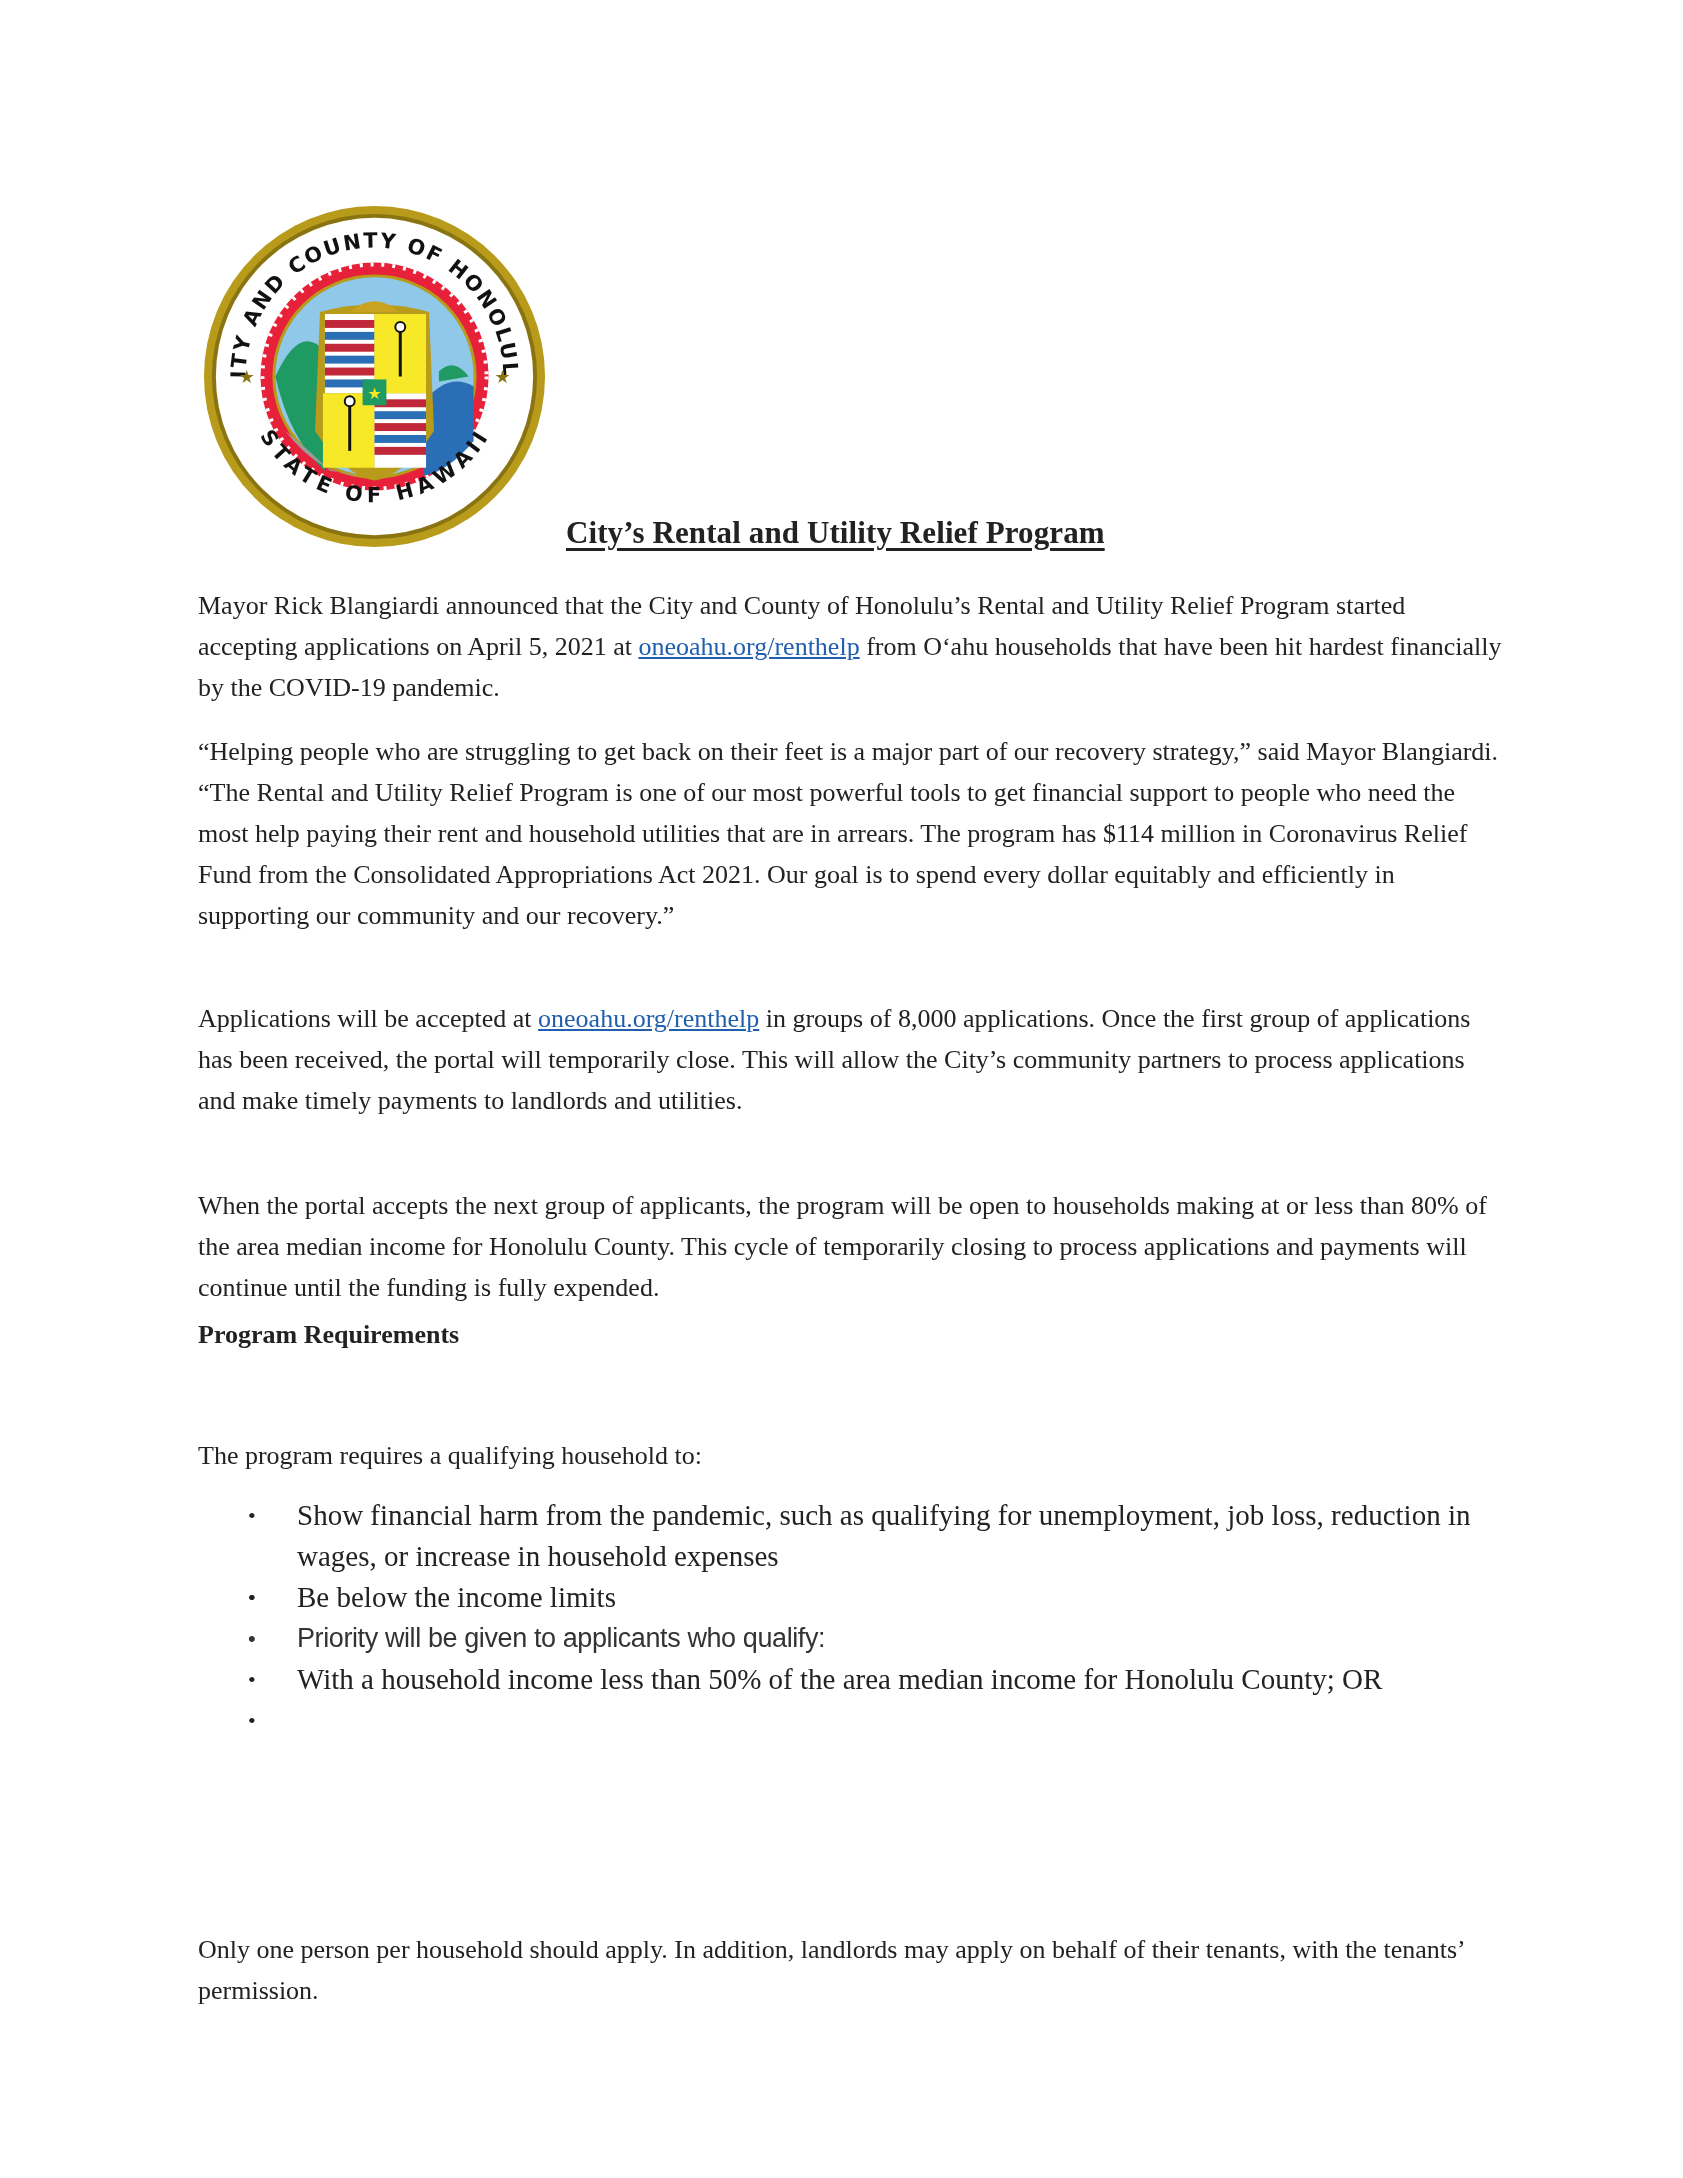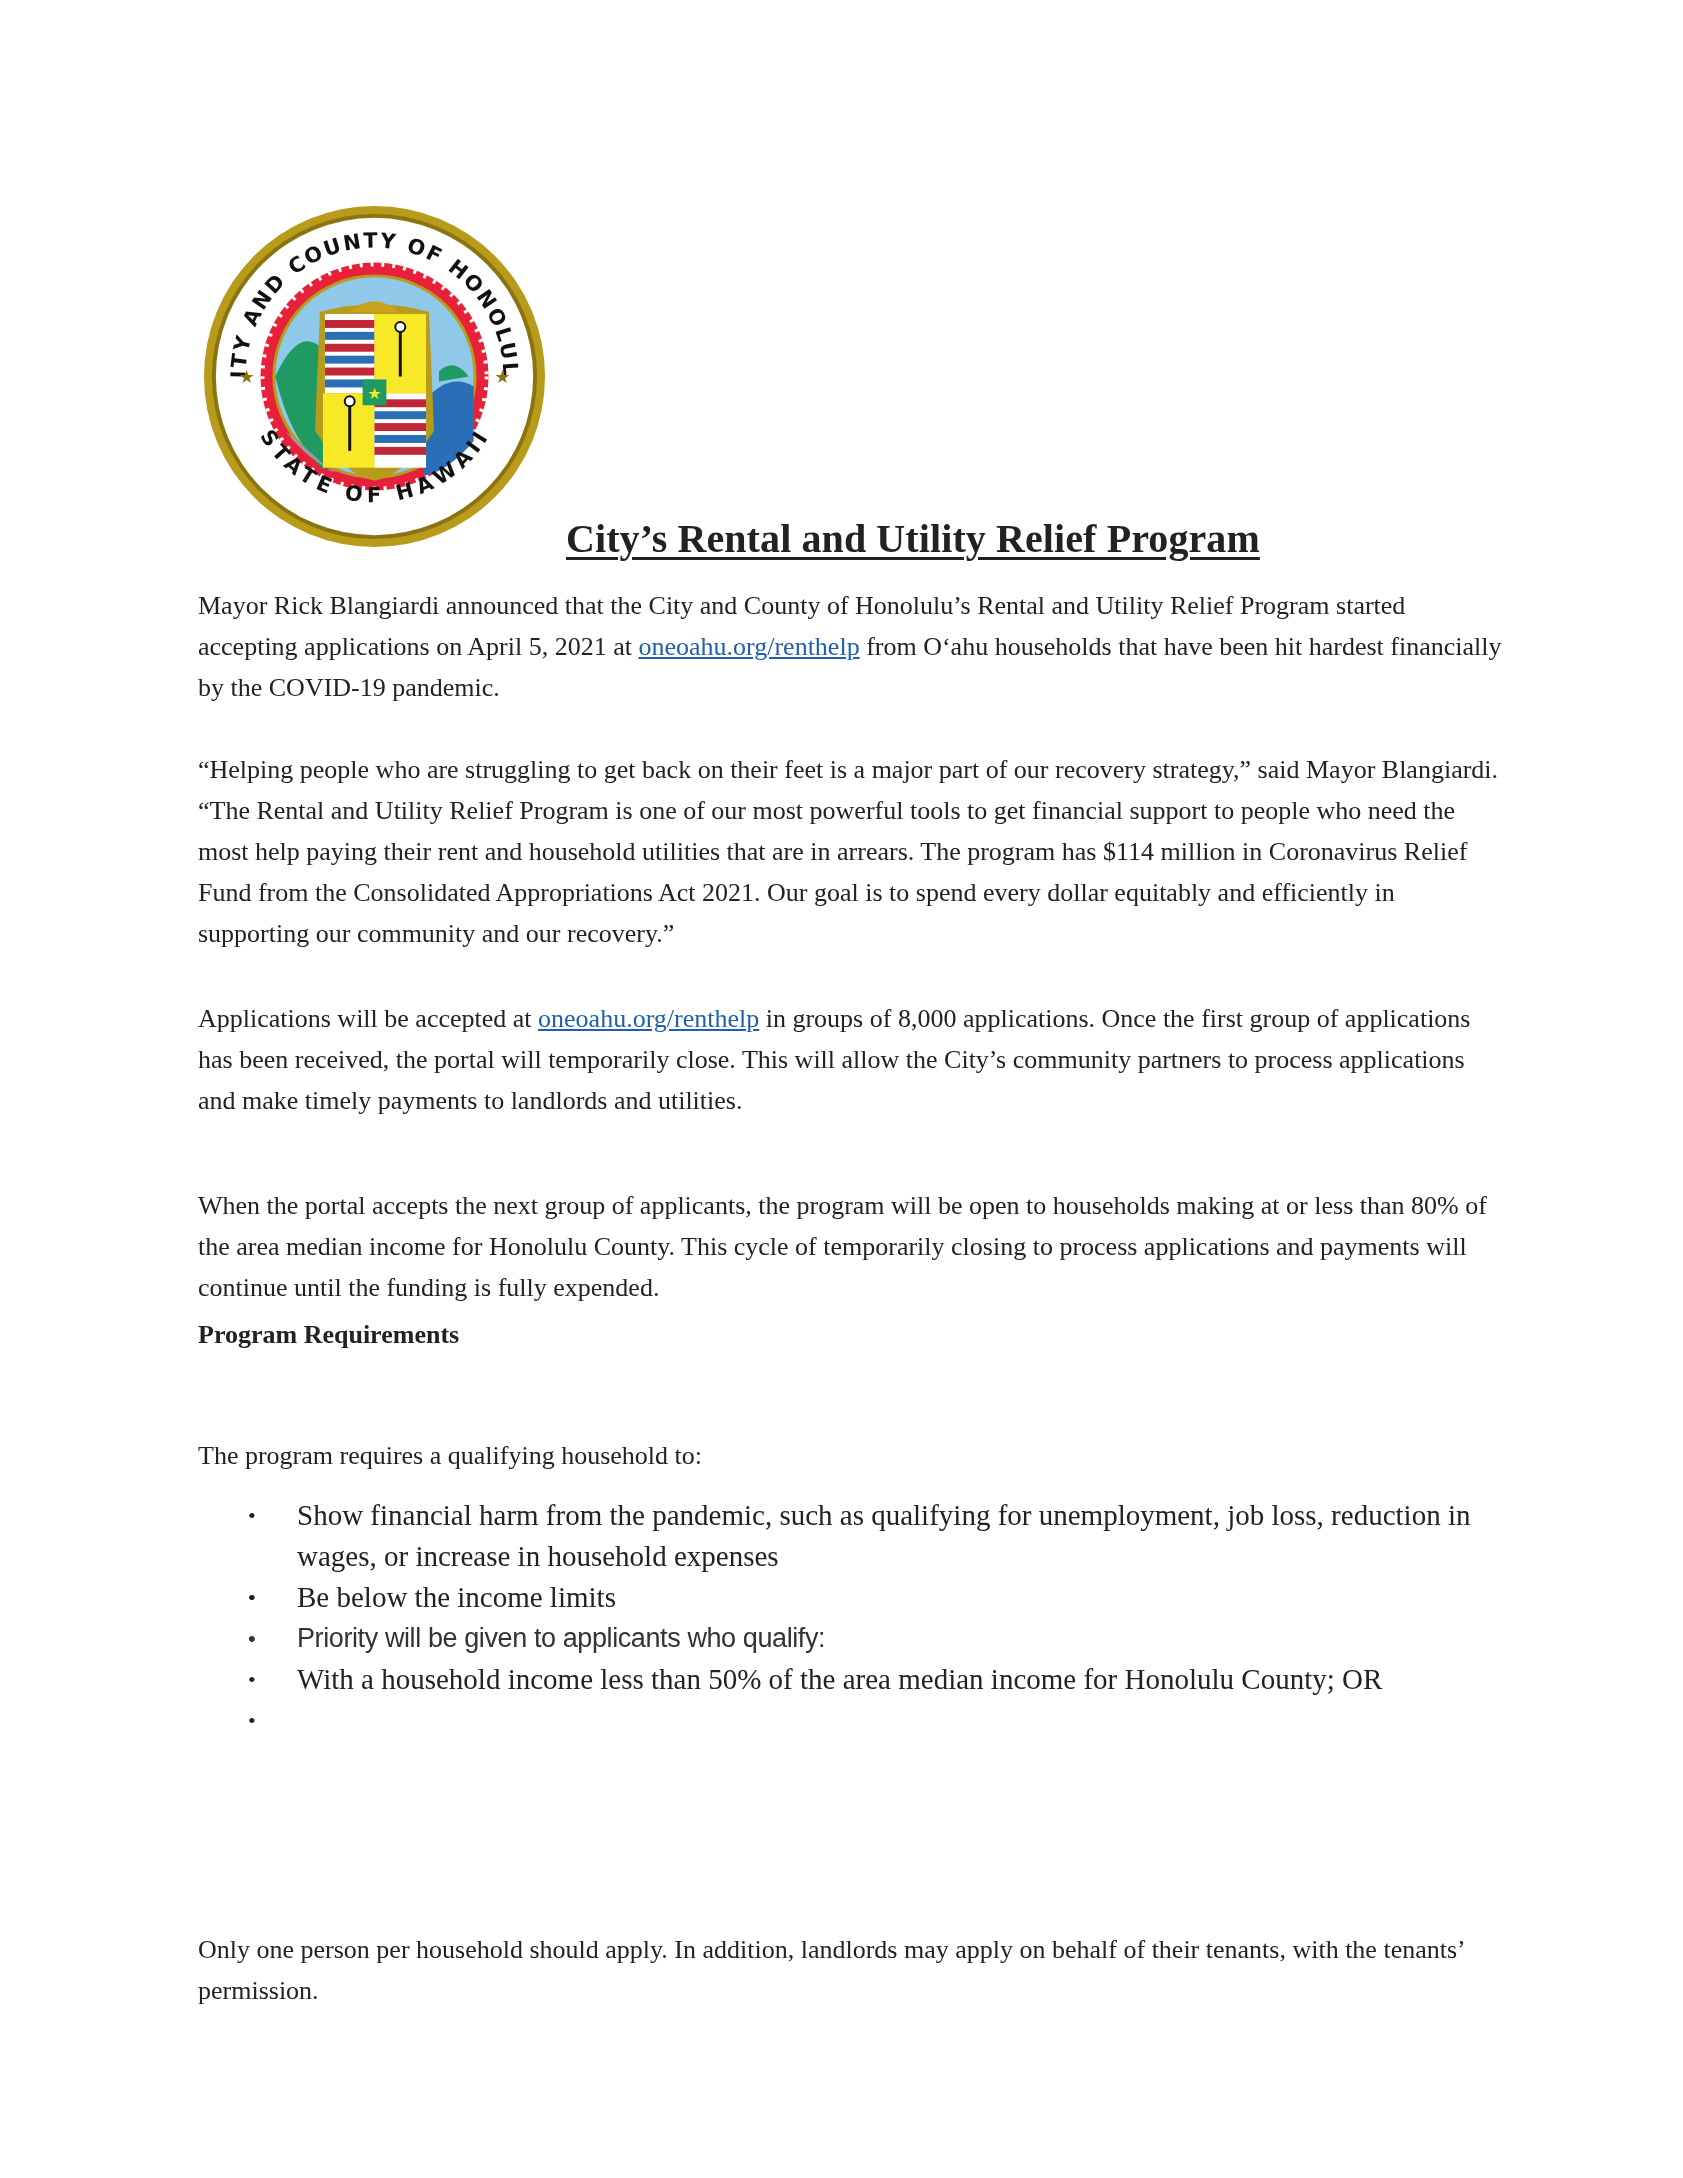--- a/index.html
+++ b/index.html
@@ -1,25 +1,25 @@
 <!DOCTYPE html>
 <html><head>
 <meta charset="utf-8">
 <style>
   html, body { margin: 0; padding: 0; background: #ffffff; }
   body { width: 1683px; height: 2178px; position: relative; overflow: hidden;
          font-family: "Liberation Serif", "DejaVu Serif", serif; color: #1a1a1a; }
   .page { position: absolute; left: 0; top: 0; width: 1683px; height: 2178px; }
   .seal { position: absolute; left: 201px; top: 203px; width: 347px; height: 347px; }
-  .title { position: absolute; left: 566px; top: 515px; font-size: 40px; font-weight: bold;
+  .title { position: absolute; left: 566px; top: 515px; font-size: 31px; font-weight: bold;
            text-decoration: underline; text-underline-offset: 5px; text-decoration-thickness: 3px;
            color: #222; white-space: nowrap; letter-spacing: 0.1px; }
   .body { position: absolute; left: 198px; width: 1307px; font-size: 26px; line-height: 41px; color: #222; }
   .p1 { top: 585px; }
-  .p2 { top: 731px; margin-top: 18px; }
+  .p2 { top: 731px; }
   .p3 { top: 998px; }
   .p4 { top: 1185px; }
   .h-req { top: 1314px; font-weight: bold; }
   .p5 { top: 1435px; }
   .list { position: absolute; left: 198px; top: 1495px; width: 1307px; margin: 0; padding: 0; list-style: none;
           font-size: 29px; line-height: 41px; color: #222; }
   .list li { position: relative; padding-left: 99px; margin: 0 0 0 0; }
   .list li .bullet { position: absolute; left: 50px; top: 0; font-size: 22px; }
   .list li.sans { font-family: "Liberation Sans", "DejaVu Sans", sans-serif; font-size: 27px; letter-spacing: -0.4px; color: #333; }
   .p6 { top: 1893px; margin-top: 36px; }

